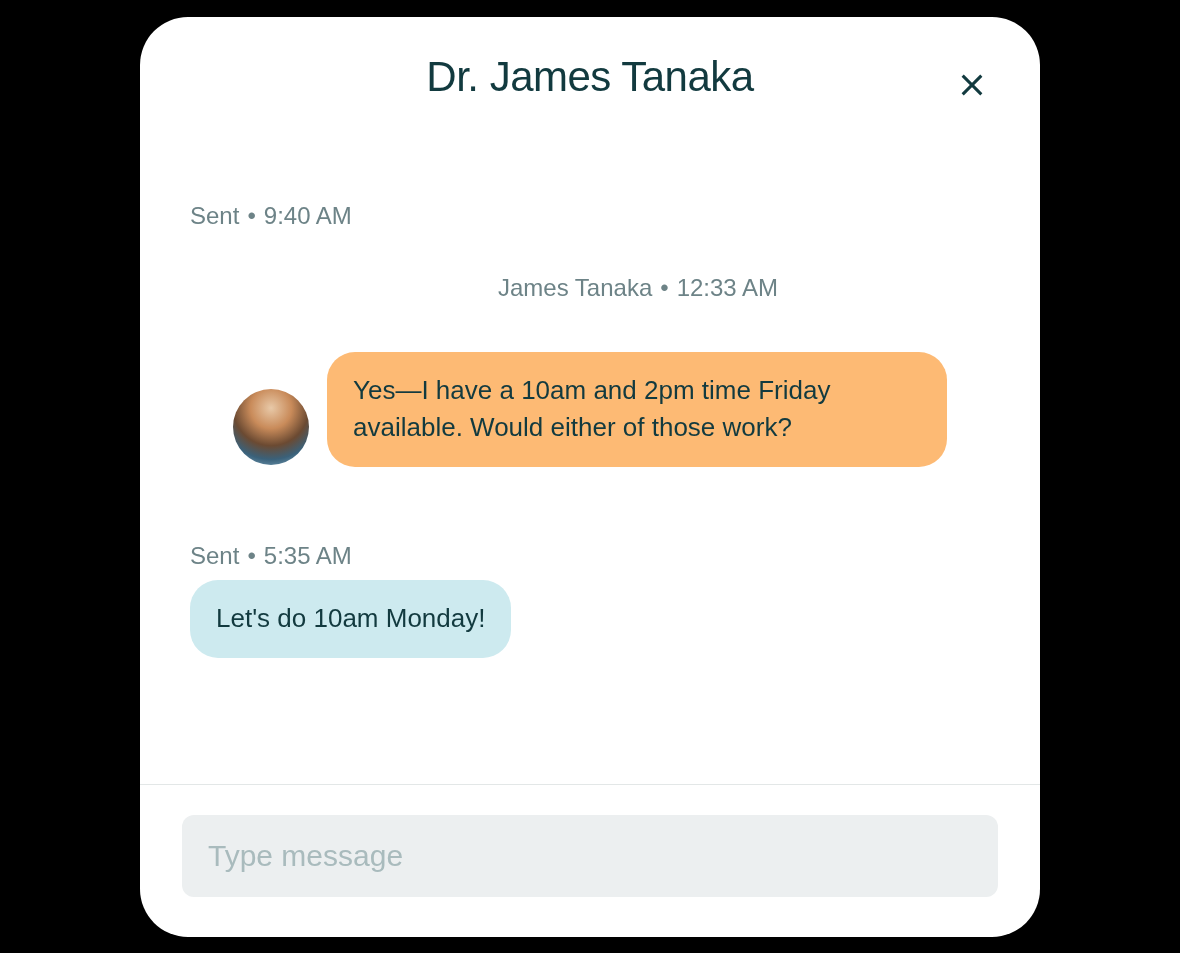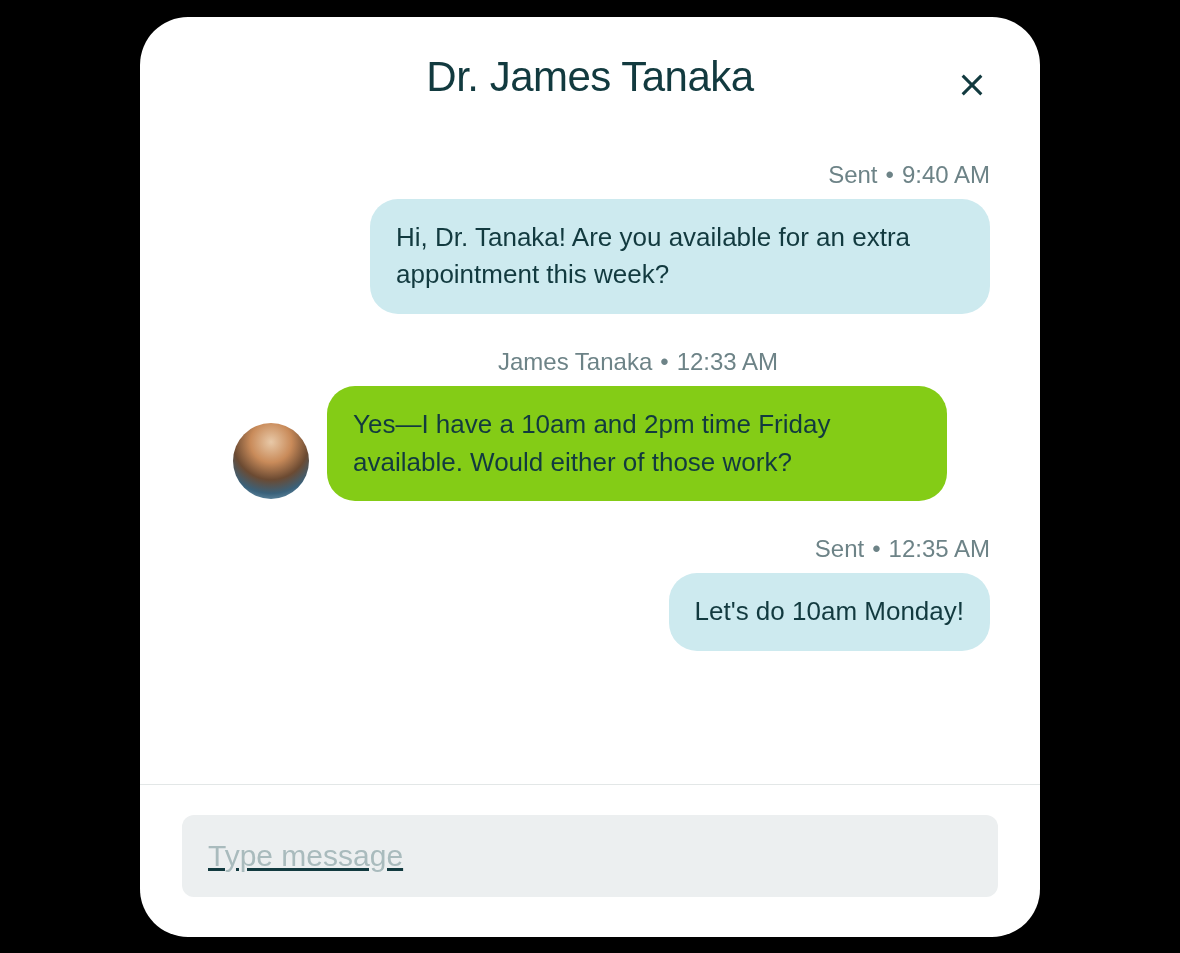--- a/index.html
+++ b/index.html
@@ -67,21 +67,21 @@
       padding: 50px 50px 20px 50px;
       display: flex;
       flex-direction: column;
     }
 
     .msg-group {
       display: flex;
       flex-direction: column;
       margin-bottom: 34px;
     }
-    .msg-group.sent { align-items: flex-end; }
+    .msg-group.sent { align-items: flex-start; margin-top: 41px; }
     .msg-group.received { align-items: center; }
 
     .msg-meta {
       font-size: 24px;
       color: #6d8387;
       margin-bottom: 10px;
       display: flex;
       align-items: center;
       gap: 8px;
     }
@@ -98,21 +98,22 @@
       line-height: 1.45;
       padding: 20px 26px;
       border-radius: 28px;
       max-width: 620px;
       color: #123a3f;
     }
     .bubble.sent-bubble {
       background: #cdeaef;
     }
     .bubble.received-bubble {
-      background: #84cc16;
+      background: #fdba74;
+      margin-top: 40px;
     }
 
     .received-row {
       display: flex;
       align-items: flex-end;
       gap: 18px;
     }
 
     .avatar {
       width: 76px;
@@ -130,21 +131,20 @@
 
     .composer {
       width: 100%;
       background: #eceff0;
       border: none;
       border-radius: 12px;
       font-size: 30px;
       color: #123a3f;
       padding: 24px 26px;
       outline: none;
-      text-decoration: underline;
     }
     .composer::placeholder {
       color: #a9bbbd;
     }
   </style>
 </head>
 <body>
 
 <div class="chat-window">
 
@@ -159,40 +159,39 @@
   </div>
 
   <div class="messages">
 
     <div class="msg-group sent">
       <div class="msg-meta">
         <span>Sent</span>
         <span class="dot">•</span>
         <span>9:40 AM</span>
       </div>
-      <div class="bubble sent-bubble">Hi, Dr. Tanaka! Are you available for an extra appointment this week?</div>
     </div>
 
     <div class="msg-group received">
       <div class="msg-meta">
         <span>James Tanaka</span>
         <span class="dot">•</span>
         <span>12:33 AM</span>
       </div>
       <div class="received-row">
         <div class="avatar"></div>
         <div class="bubble received-bubble">Yes—I have a 10am and 2pm time Friday available. Would either of those work?</div>
       </div>
     </div>
 
     <div class="msg-group sent">
       <div class="msg-meta">
         <span>Sent</span>
         <span class="dot">•</span>
-        <span>12:35 AM</span>
+        <span>5:35 AM</span>
       </div>
       <div class="bubble sent-bubble">Let's do 10am Monday!</div>
     </div>
 
   </div>
 
   <div class="composer-wrap">
     <input class="composer" type="text" placeholder="Type message" style="">
   </div>
 

